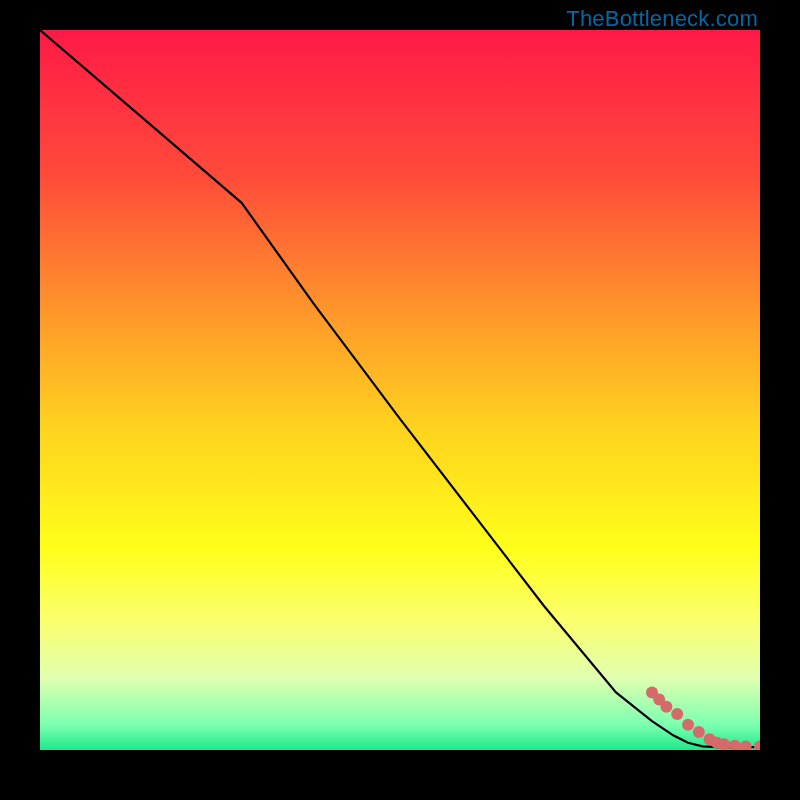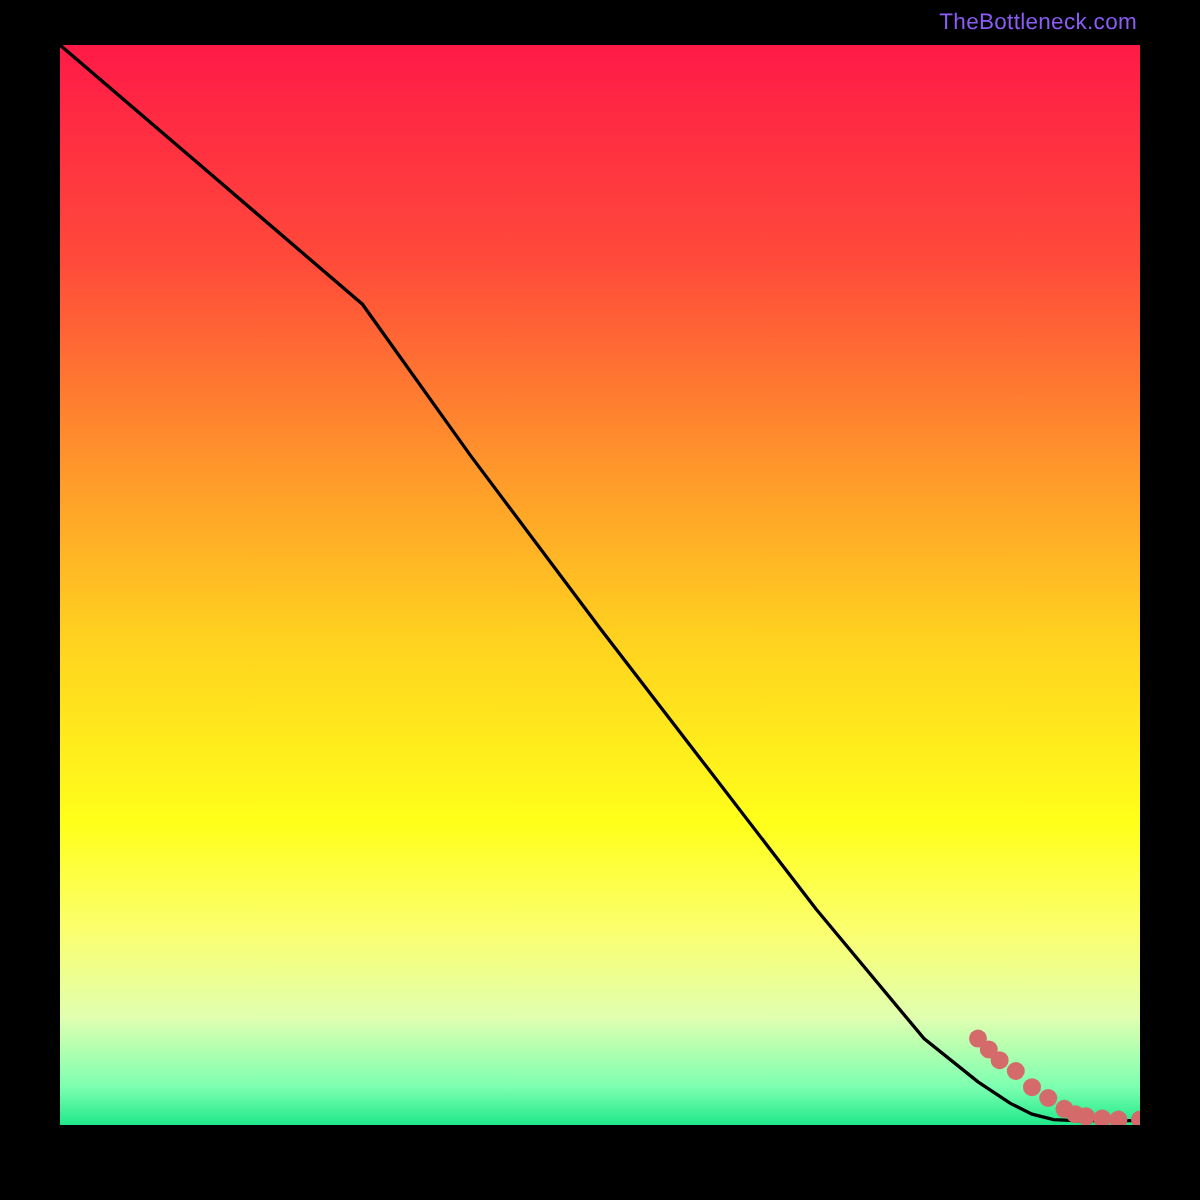--- a/index.html
+++ b/index.html
@@ -25,22 +25,22 @@
   }
   .plot-area svg {
     display: block;
     width: 720px;
     height: 720px;
   }
   .watermark {
     position: absolute;
     top: 6px;
     right: 42px;
-    font-size: 15px;
-    color: #8b5cf6;
+    font-size: 22px;
+    color: #0369a1;
     font-weight: 500;
     letter-spacing: 0.2px;
   }
 </style>
 </head>
 <body>
 
 <div class="stage">
   <div class="watermark">TheBottleneck.com</div>
 

